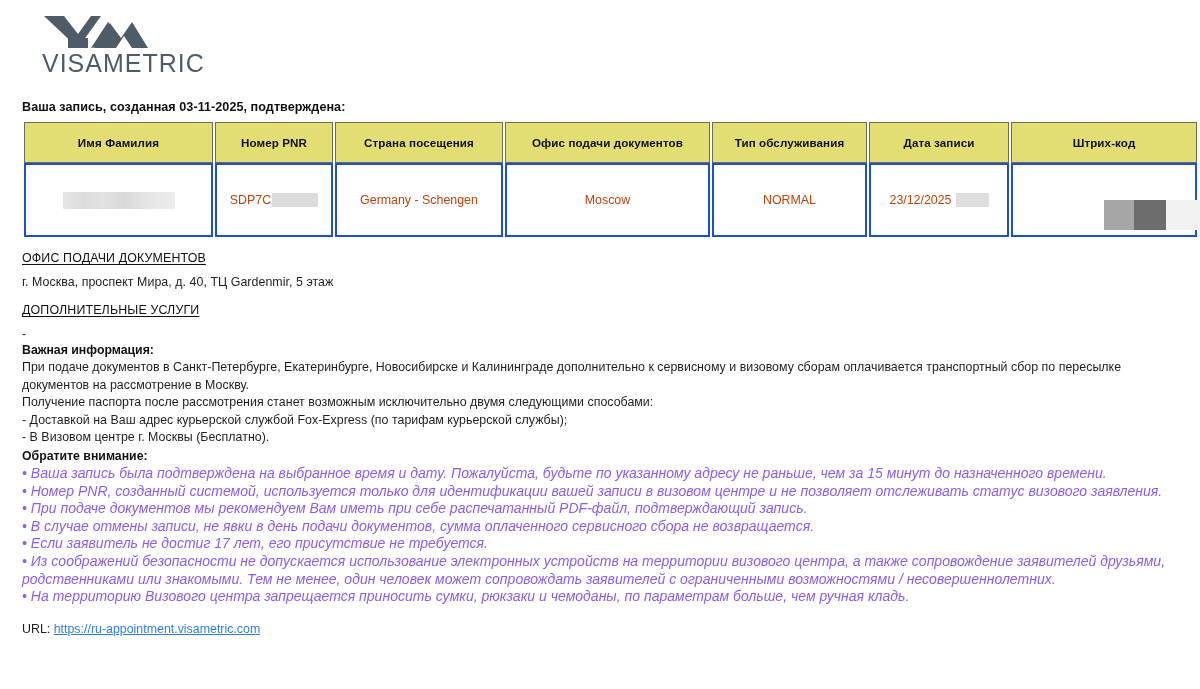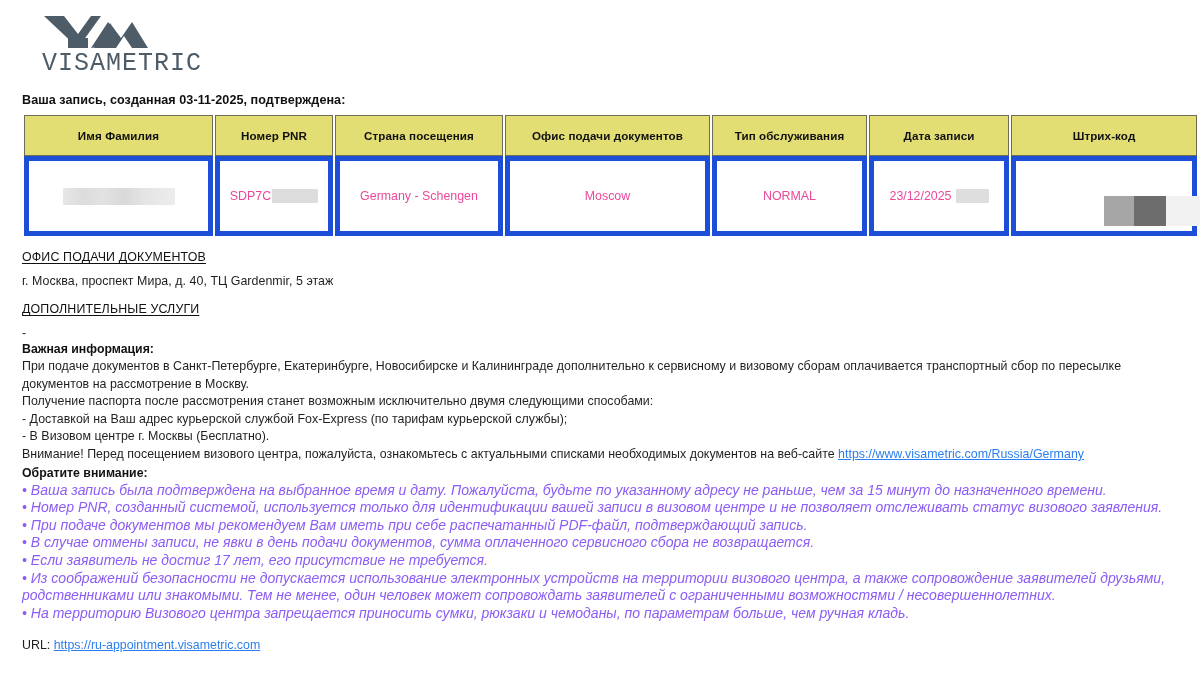--- a/index.html
+++ b/index.html
@@ -29,31 +29,31 @@
     padding-top: 16px;
     padding-left: 22px;
   }
   .logo-mark {
     display: block;
   }
   .logo-word {
     display: block;
     margin-top: 1px;
     margin-left: -2px;
-    font-family: Liberation Mono, monospace;
+    font-family: Liberation Sans, sans-serif;
     font-size: 25px;
     letter-spacing: 1.0px;
     font-weight: 400;
     color: #4e5c68;
     line-height: 1;
   }
 
   
   .intro {
-    margin-top: 17px;
+    margin-top: 24px;
     font-size: 12.6px;
     font-weight: bold;
     color: #111;
     letter-spacing: 0.05px;
   }
 
   
   .booking-table {
     margin-top: 8px;
     width: 1163px;
@@ -67,27 +67,27 @@
     font-size: 11.6px;
     font-weight: bold;
     color: #111;
     height: 21px;
     padding: 9px 2px;
     text-align: center;
     vertical-align: middle;
     letter-spacing: 0.1px;
   }
   .booking-table td {
-    border: 5px solid #1d4ed8;
+    border: 2px solid #1d4ed8;
     height: 66px;
     background: #ffffff;
     text-align: center;
     vertical-align: middle;
     font-size: 12.4px;
-    color: #ec4899;
+    color: #c2410c;
     padding: 2px 4px;
   }
   .col-name      { width: 189px; }
   .col-pnr       { width: 118px; }
   .col-country   { width: 168px; }
   .col-office    { width: 205px; }
   .col-service   { width: 155px; }
   .col-date      { width: 140px; }
   .col-barcode   { width: 186px; }
 
@@ -255,21 +255,20 @@
     <div class="section-title">ДОПОЛНИТЕЛЬНЫЕ УСЛУГИ</div>
     <div class="section-body">-</div>
   </div>
 
   <div class="block">
     <div class="block-head">Важная информация:</div>
     <div class="line">При подаче документов в Санкт-Петербурге, Екатеринбурге, Новосибирске и Калининграде дополнительно к сервисному и визовому сборам оплачивается транспортный сбор по пересылке документов на рассмотрение в Москву.</div>
     <div class="line">Получение паспорта после рассмотрения станет возможным исключительно двумя следующими способами:</div>
     <div class="line">- Доставкой на Ваш адрес курьерской службой Fox-Express (по тарифам курьерской службы);</div>
     <div class="line">- В Визовом центре г. Москвы (Бесплатно).</div>
-    <div class="line"><span>Внимание! Перед посещением визового центра, пожалуйста, ознакомьтесь с актуальными списками необходимых документов на веб-сайте </span><a class="link" href="#">https://www.visametric.com/Russia/Germany</a></div>
   </div>
 
   <div class="block">
     <div class="block-head">Обратите внимание:</div>
     <div class="bullet-line">• Ваша запись была подтверждена на выбранное время и дату. Пожалуйста, будьте по указанному адресу не раньше, чем за 15 минут до назначенного времени.</div>
     <div class="bullet-line">• Номер PNR, созданный системой, используется только для идентификации вашей записи в визовом центре и не позволяет отслеживать статус визового заявления.</div>
     <div class="bullet-line">• При подаче документов мы рекомендуем Вам иметь при себе распечатанный PDF-файл, подтверждающий запись.</div>
     <div class="bullet-line">• В случае отмены записи, не явки в день подачи документов, сумма оплаченного сервисного сбора не возвращается.</div>
     <div class="bullet-line">• Если заявитель не достиг 17 лет, его присутствие не требуется.</div>
     <div class="bullet-line">• Из соображений безопасности не допускается использование электронных устройств на территории визового центра, а также сопровождение заявителей друзьями, родственниками или знакомыми. Тем не менее, один человек может сопровождать заявителей с ограниченными возможностями / несовершеннолетних.</div>

